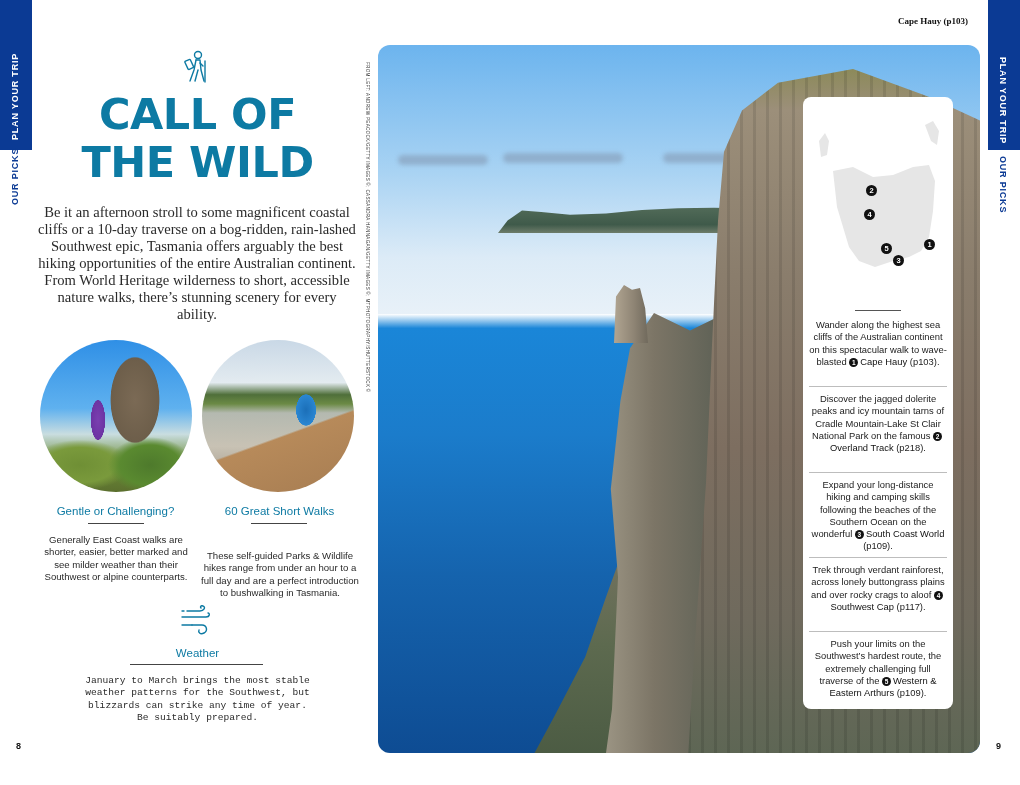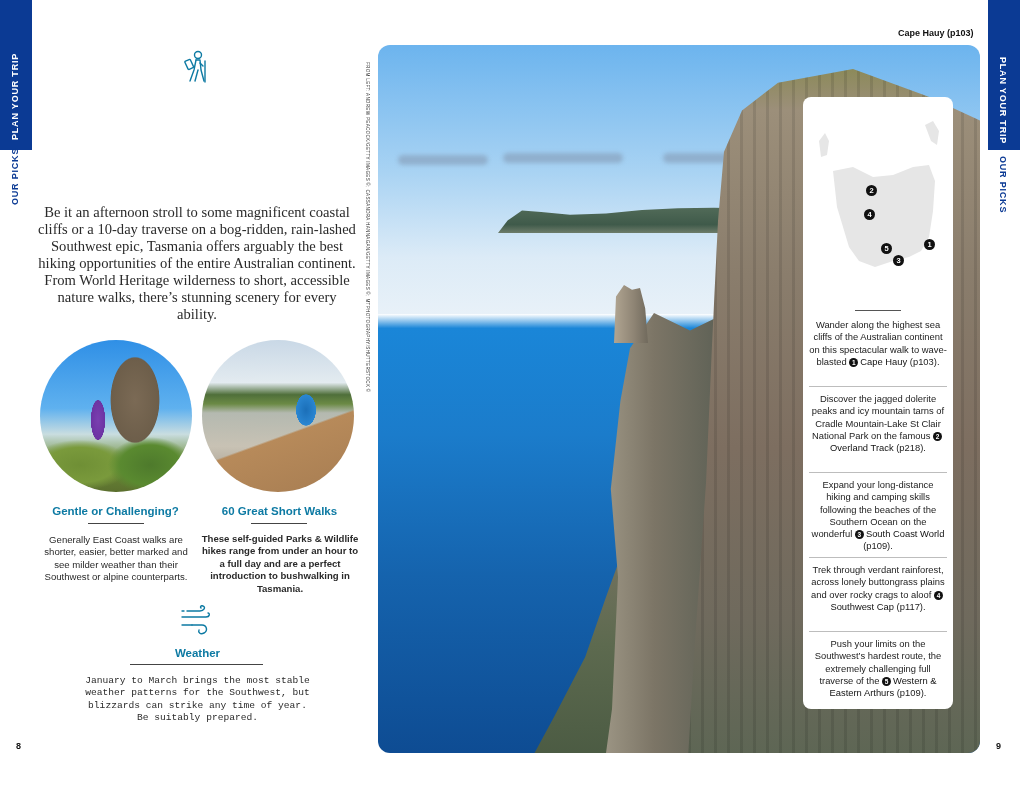--- a/index.html
+++ b/index.html
@@ -32,30 +32,30 @@
       radial-gradient(ellipse 60px 40px at 110px 125px, #4e7a2c 0%, #5a8a30 50%, transparent 70%),
       radial-gradient(ellipse 70px 35px at 40px 125px, #6f8f35 0%, #7a9a3c 50%, transparent 72%),
       radial-gradient(ellipse 10px 28px at 58px 80px, #7a3fb0 0%, #6c33a3 70%, transparent 72%),
       linear-gradient(180deg, #2f8fe6 0%, #5fb1ef 45%, #c9dde0 62%, #6f8f3a 80%, #5b6f2e 100%); }
   .photo2 { left: 202px; top: 340px;
     background:
       radial-gradient(ellipse 14px 22px at 104px 70px, #1b6fb8 0%, #2a86d2 70%, transparent 72%),
       linear-gradient(160deg, transparent 60%, #b78a5a 61%, #a77d52 100%),
       linear-gradient(180deg, #c9d8e6 0%, #e3ebf0 28%, #4f6f3a 36%, #6b8a45 42%, #b4b9b0 48%, #c8c2b4 70%, #9a8f80 100%); }
 
-  .subhead { position: absolute; text-align: center; color: #0d7aa3; font-weight: 700; font-size: 11.5px; font-family: "Liberation Sans", sans-serif; }
+  .subhead { position: absolute; text-align: center; color: #0d7aa3; font-weight: 400; font-size: 11.5px; font-family: "Liberation Sans", sans-serif; }
   .rule { position: absolute; height: 1px; background: #444; }
   .body-sans { position: absolute; text-align: center; font-family: "Liberation Sans", sans-serif; font-size: 9.6px; line-height: 12.4px; color: #2a2a2a; }
 
   .col1-head { left: 38px; top: 505px; width: 155px; }
   .col1-rule { left: 88px; top: 523px; width: 56px; }
   .col1-body { left: 36px; top: 534px; width: 160px; }
   .col2-head { left: 202px; top: 505px; width: 155px; }
   .col2-rule { left: 251px; top: 523px; width: 56px; }
-  .col2-body { left: 200px; top: 533px; width: 160px; font-weight: bold; }
+  .col2-body { left: 200px; top: 550px; width: 160px; }
 
   .wind-icon { position: absolute; left: 180px; top: 605px; width: 36px; height: 34px; }
   .weather-head { left: 120px; top: 647px; width: 155px; }
   .weather-rule { left: 130px; top: 664px; width: 133px; }
   .weather-body { left: 80px; top: 675px; width: 235px; font-family: Liberation Mono, monospace; }
 
   .page-num { position: absolute; top: 741px; font-family: "Liberation Sans", sans-serif; font-weight: 700; font-size: 9px; color: #111; }
   .pn-left { left: 16px; }
   .pn-right { left: 996px; }
 
@@ -92,21 +92,21 @@
   .marker { position: absolute; width: 11px; height: 11px; border-radius: 50%; background: #111; color: #fff;
             font-size: 7.5px; font-weight: 700; line-height: 11px; text-align: center; font-family: "Liberation Sans", sans-serif; }
   .card-head { position: absolute; left: 0; top: 180px; width: 150px; text-align: center; color: #0d7aa3;
                font-weight: 700; font-size: 10.5px; line-height: 13px; font-family: "Liberation Sans", sans-serif; }
   .card-rule { position: absolute; left: 52px; top: 213px; width: 46px; height: 1px; background: #555; }
   .exp { position: absolute; left: 6px; width: 138px; text-align: center; font-size: 9.4px; line-height: 12.3px; color: #222; font-family: "Liberation Sans", sans-serif; }
   .exp .name { font-weight: 400; color: #111; }
   .exp .num { display: inline-block; width: 9px; height: 9px; border-radius: 50%; background: #111; color: #fff; font-size: 6.5px; font-weight: 700; line-height: 9px; text-align: center; vertical-align: 0px; margin-right: 2px; }
   .exp-sep { position: absolute; left: 6px; width: 138px; height: 1px; background: #bdbdbd; }
 
-  .photo-caption { position: absolute; left: 898px; top: 28px; font-family: Liberation Sans, sans-serif; font-weight: 700; font-size: 9px; color: #111; }
+  .photo-caption { position: absolute; left: 898px; top: 16px; font-family: Liberation Serif, serif; font-weight: 700; font-size: 9px; color: #111; }
 </style>
 </head>
 <body>
 
 <div class="side-tab left"></div>
 <div class="vtext left plan-left">PLAN YOUR TRIP</div>
 <div class="vtext left picks-left">OUR PICKS</div>
 
 <div class="side-tab right"></div>
 <div class="vtext right plan-right">PLAN YOUR TRIP</div>
@@ -116,20 +116,22 @@
   <circle cx="14" cy="5" r="3.5"></circle>
   <path d="M12 10 L16 10 L17 20 L20 31"></path>
   <path d="M12 10 L10 20 L6 31"></path>
   <path d="M14 20 L11 31"></path>
   <path d="M16 13 L19 16"></path>
   <path d="M21 11 L21 32"></path>
   <rect x="2" y="10" width="6" height="9" rx="1" transform="rotate(-25 5 14)"></rect>
 </svg>
 
 <div class="title">
+  <div>CALL OF</div>
+  <div>THE WILD</div>
 </div>
 
 <p class="intro">Be it an afternoon stroll to some magnificent coastal cliffs or a 10-day traverse on a bog-ridden, rain-lashed Southwest epic, Tasmania offers arguably the best hiking opportunities of the entire Australian continent. From World Heritage wilderness to short, accessible nature walks, there’s stunning scenery for every ability.</p>
 
 <div class="photo-circle photo1" title="Hiker in purple jacket walking past rocky peak"></div>
 <div class="photo-circle photo2" title="Hiker with blue backpack sitting on boardwalk by lake"></div>
 
 <div class="subhead col1-head">Gentle or Challenging?</div>
 <div class="rule col1-rule"></div>
 <p class="body-sans col1-body">Generally East Coast walks are shorter, easier, better marked and see milder weather than their Southwest or alpine counterparts.</p>

